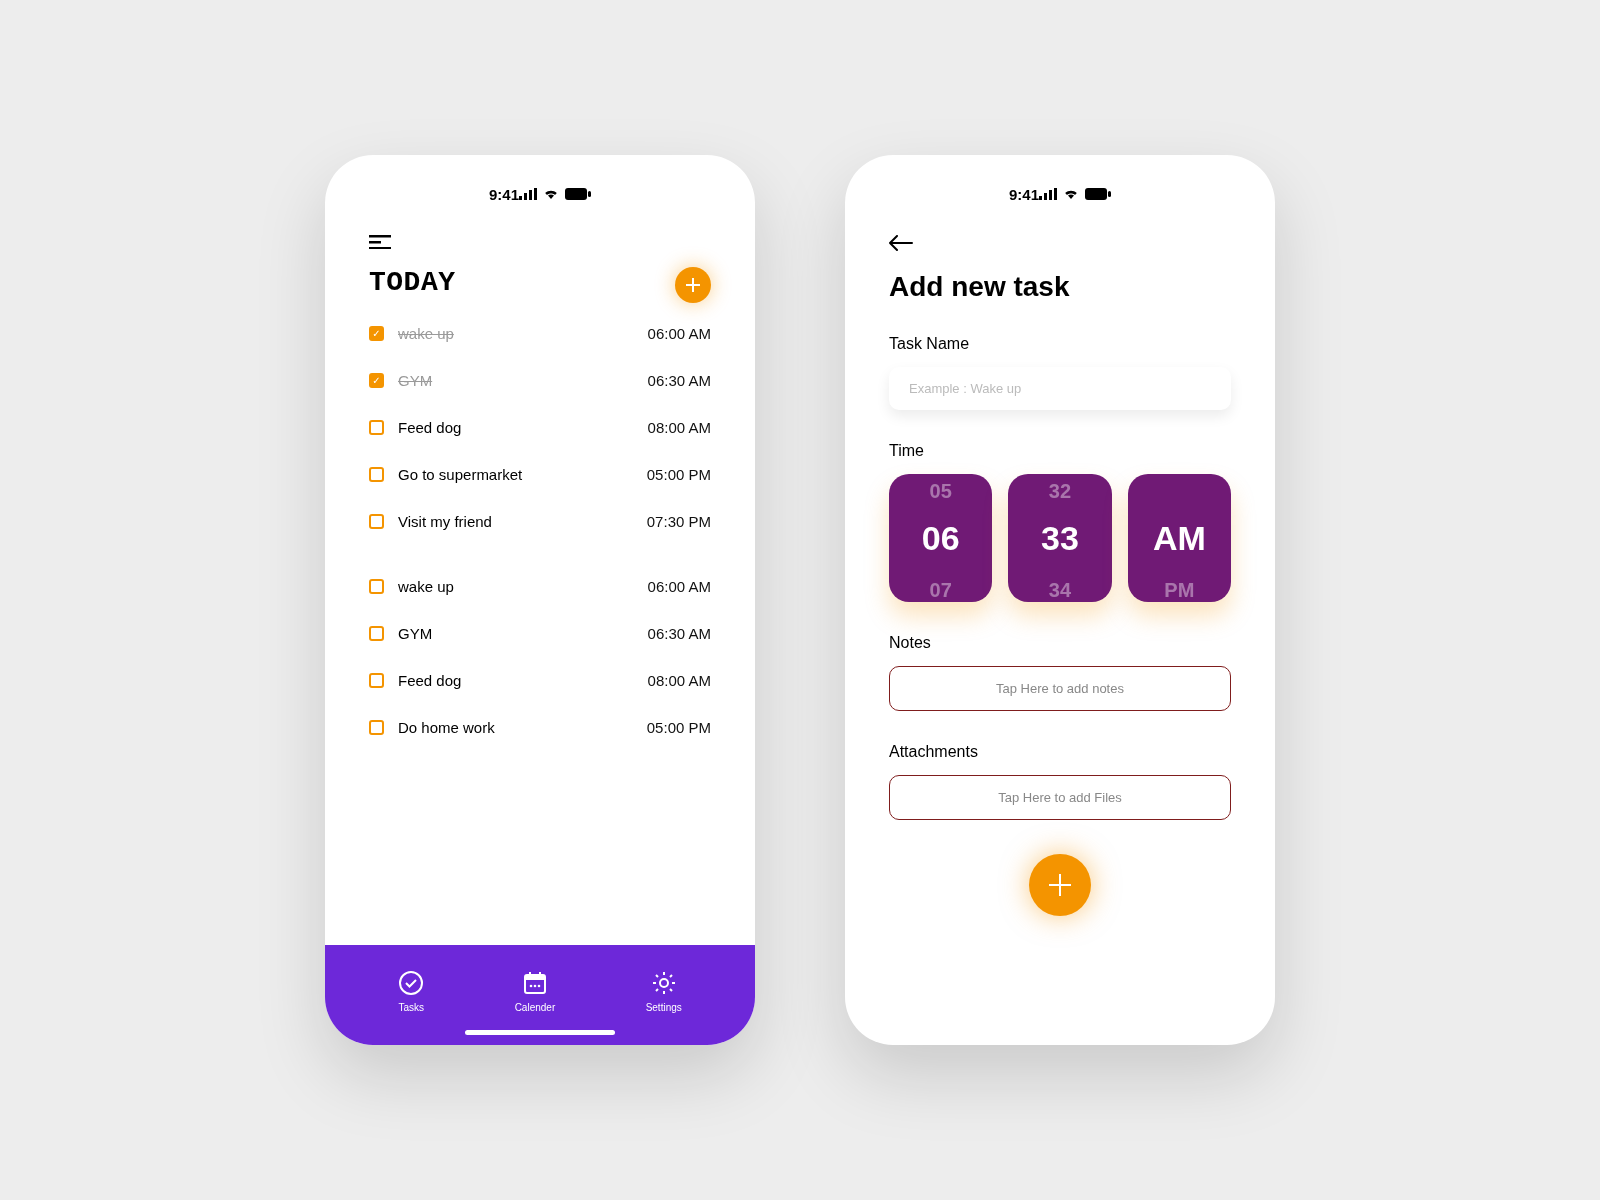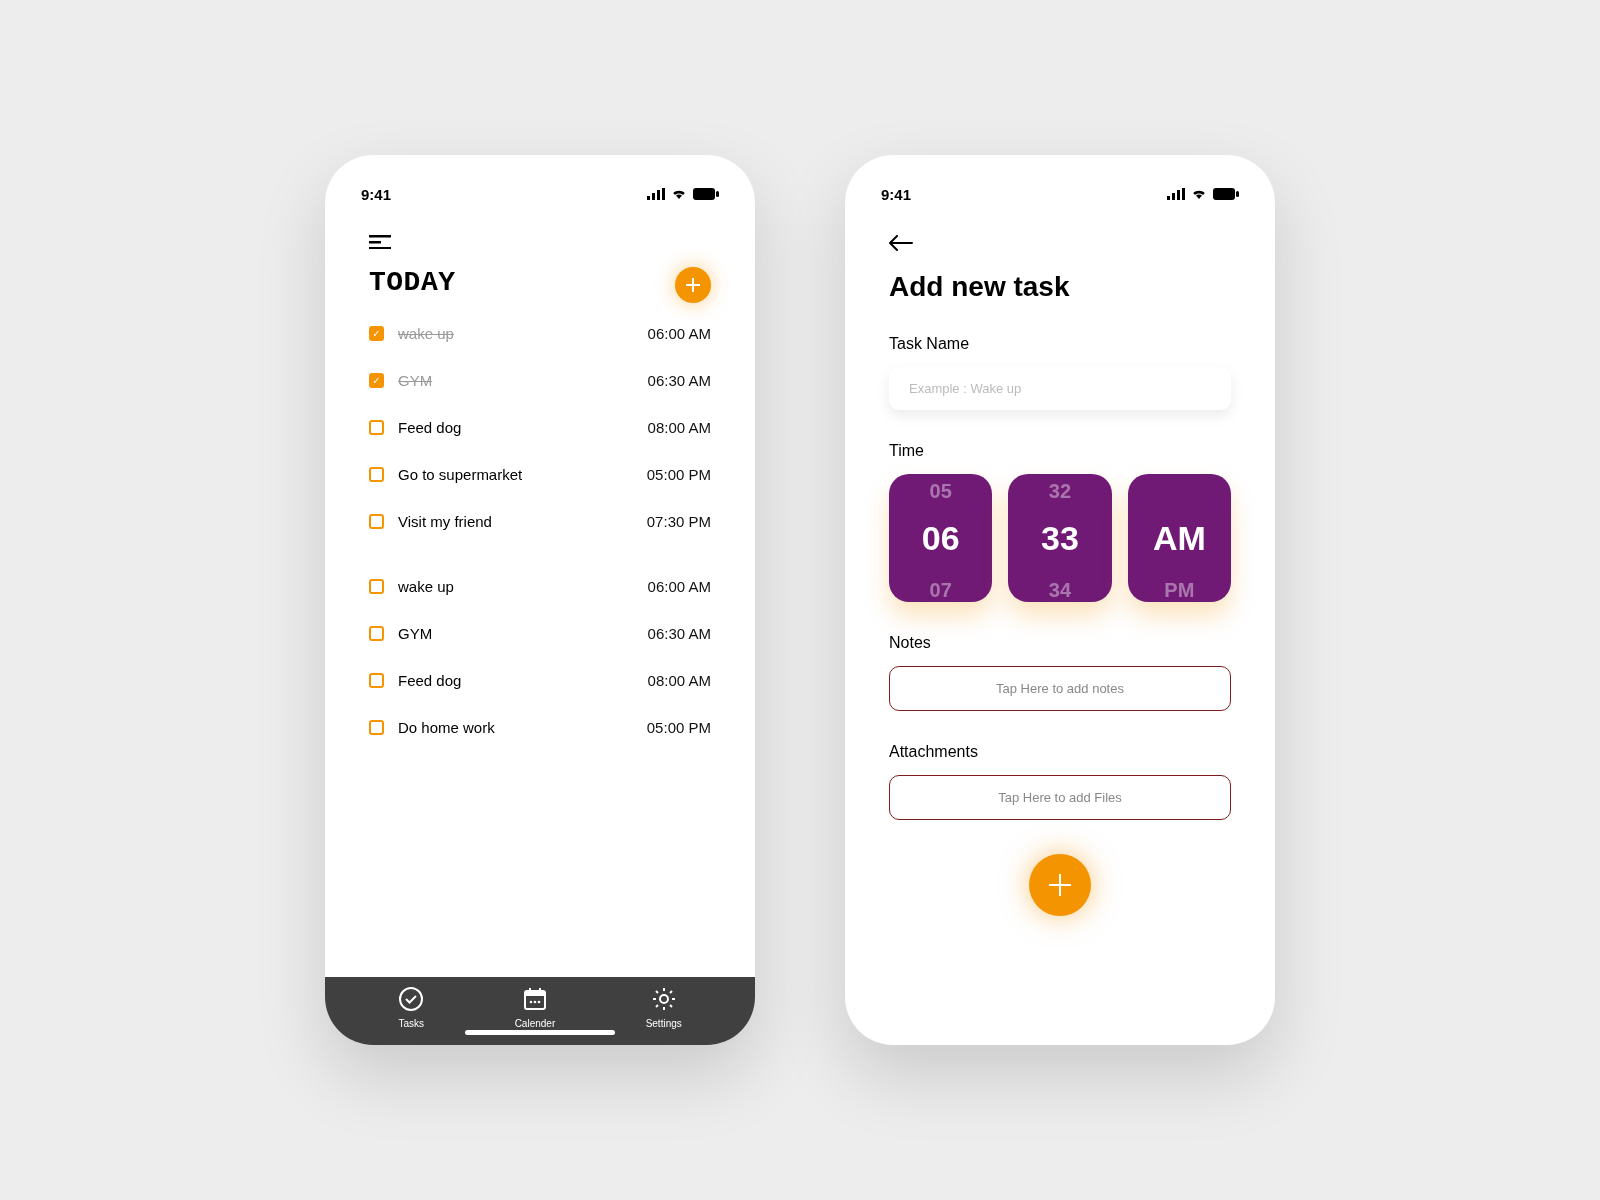--- a/index.html
+++ b/index.html
@@ -20,21 +20,21 @@
     border-radius: 48px;
     box-shadow: 0 30px 70px rgba(0,0,0,.15);
     position: relative;
     overflow: hidden;
     display: flex;
     flex-direction: column;
     padding: 24px 0 0 0;
   }
   .status-bar {
     display: flex;
-    justify-content: space-between;
+    justify-content: center;
     align-items: center;
     padding: 0 36px;
     height: 30px;
     font-weight: 600;
     font-size: 15px;
     color: #000;
   }
   .status-icons { display: flex; gap: 6px; align-items: center; }
   .status-icons svg { display:block; }
   .content { padding: 26px 44px 0 44px; flex: 1; overflow: hidden; position: relative;}
@@ -64,22 +64,22 @@
   .task-time { color:#111; font-variant-numeric: tabular-nums; font-size: 15px;}
   .tomorrow-block { margin-top: 48px; }
 
   .fade {
     position:absolute; left:0; right:0; bottom:76px; height:70px;
     background: linear-gradient(180deg, rgba(255,255,255,0), #fff);
     pointer-events:none;
   }
 
   .bottom-nav {
-    position:absolute; left:0; right:0; bottom:0; height:68px;
-    background:#404040; color:#fff;
+    position:absolute; left:0; right:0; bottom:0; height:100px;
+    background:#6d28d9; color:#fff;
     display:flex; justify-content:space-around; align-items:center;
     padding: 6px 28px 14px;
   }
   .nav-item { display:flex; flex-direction:column; align-items:center; gap:6px; font-size:10px; }
   .nav-item svg { display:block; }
   .home-indicator {
     position:absolute; bottom:10px; left:50%; transform:translateX(-50%);
     width:150px; height:5px; background:#fff; border-radius:3px;
   }
 

